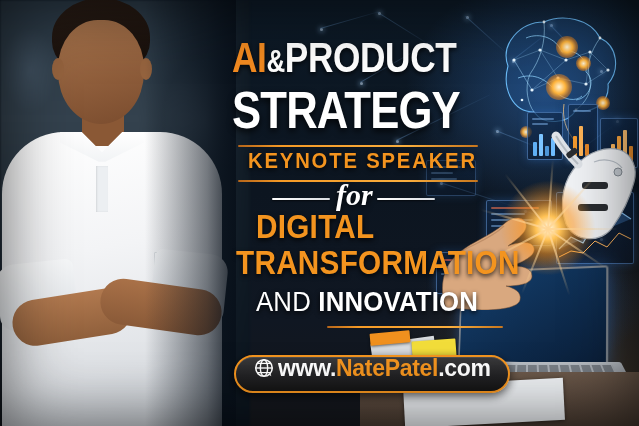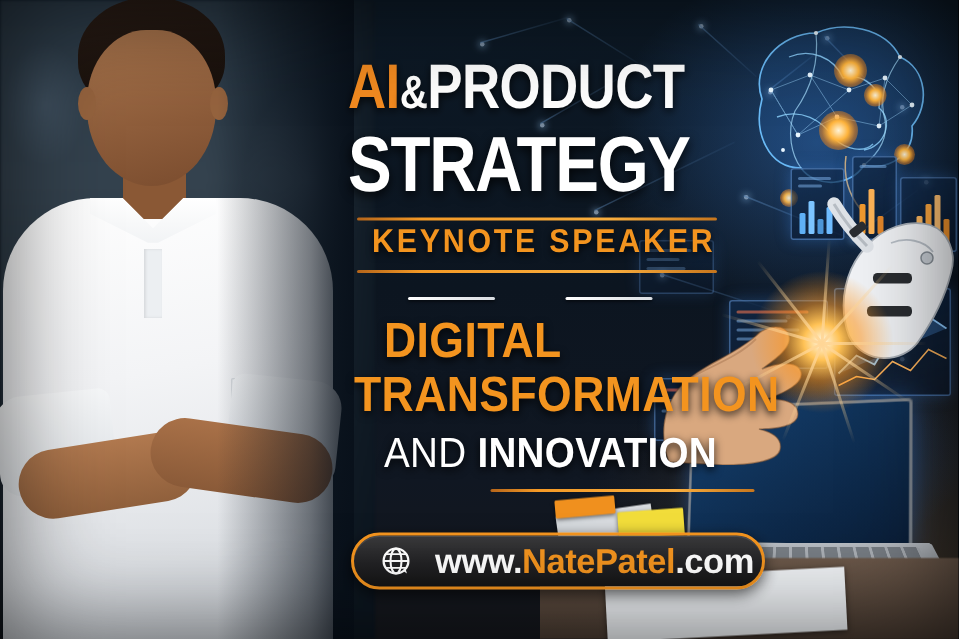--- a/index.html
+++ b/index.html
@@ -152,21 +152,21 @@
       transform:scaleX(.92);transform-origin:left center;
       text-shadow:0 2px 6px rgba(0,0,0,.85);}
   .l5 .and{color:#ffffff;font-weight:normal;}
   .l5 .inn{color:#ffffff;font-weight:bold;}
 
   
   .url-pill{position:absolute;left:234px;top:355px;width:276px;height:38px;
     border-radius:19px;border:2px solid #f3941f;
     background:linear-gradient(180deg,#3a3a3c,#222224 55%,#141415);
     box-shadow:0 3px 10px rgba(0,0,0,.65), inset 0 1px 0 rgba(255,255,255,.10);
-    display:flex;align-items:center;gap:15px;padding-left:17px;box-sizing:border-box;}
+    display:flex;align-items:flex-start;gap:3px;padding-left:17px;box-sizing:border-box;}
   .globe{width:22px;height:22px;flex:0 0 22px;}
   .url-text{font-size:23px;line-height:23px;font-weight:bold;letter-spacing:-.3px;white-space:nowrap;}
   .url-text .w{color:#ffffff;}
   .url-text .np{color:#f3941f;}
   .url-text .com{color:#ffffff;}
 
   .vignette{position:absolute;inset:0;pointer-events:none;
     box-shadow:inset 0 0 70px rgba(0,0,0,.65);}
 </style>
 </head>
@@ -360,20 +360,21 @@
       <span class="ai">AI</span><span class="amp">&amp;</span><span class="prod">PRODUCT</span>
     </div>
 
     <div class="l2">STRATEGY</div>
 
     <div class="rule rule-orange" style="left:238px;top:145px;width:240px"></div>
     <div class="keynote">KEYNOTE SPEAKER</div>
     <div class="rule rule-orange" style="left:238px;top:180px;width:240px"></div>
 
     <div class="rule rule-white" style="left:272px;top:198px;width:58px"></div>
+    <div class="forword">for</div>
     <div class="rule rule-white" style="left:377px;top:198px;width:58px"></div>
 
     <div class="l3">DIGITAL</div>
     <div class="l4">TRANSFORMATION</div>
     <div class="l5">
       <span class="and">AND</span><span>&nbsp;</span><span class="inn">INNOVATION</span>
     </div>
     <div class="rule rule-orange" style="left:327px;top:326px;width:176px"></div>
   </div>
 

